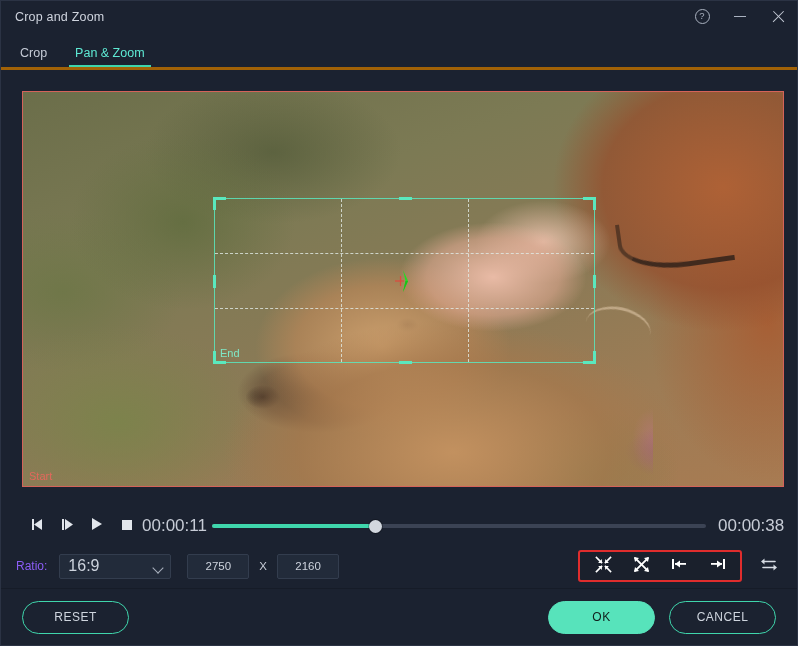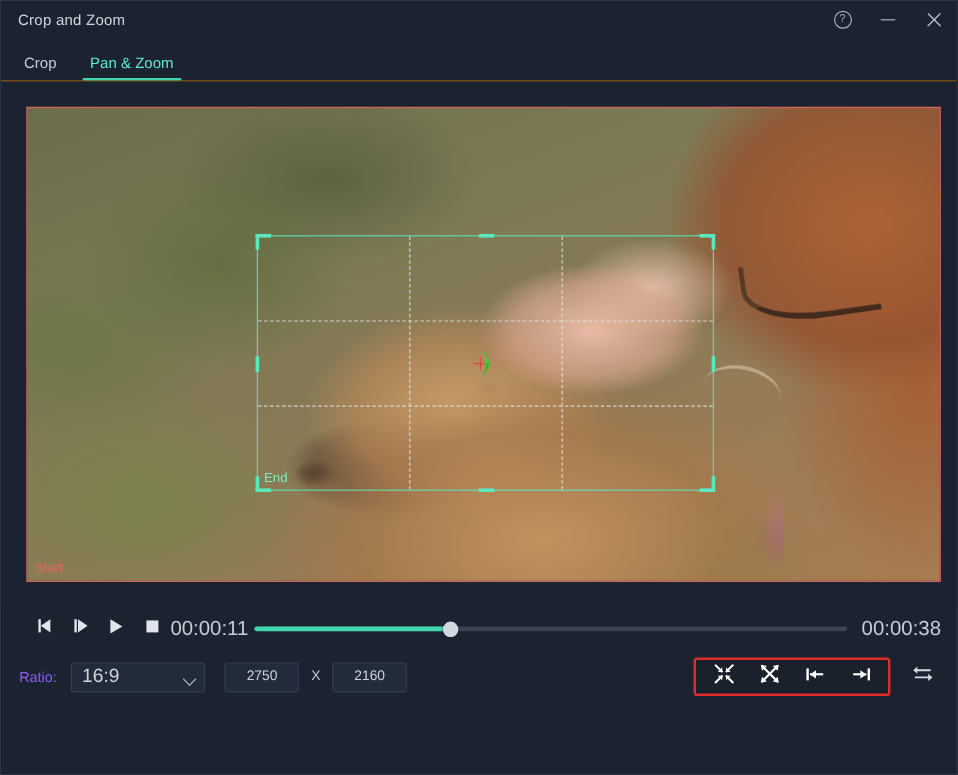--- a/index.html
+++ b/index.html
@@ -50,21 +50,21 @@
   .icon-close::before,.icon-close::after{
     content:"";position:absolute;left:-1px;top:6px;width:15px;height:1.4px;background:#c3c9d4;
   }
   .icon-close::before{transform:rotate(45deg);}
   .icon-close::after{transform:rotate(-45deg);}
   
   .tabbar{
     height:35px;flex:0 0 35px;
     display:flex;align-items:flex-end;
     padding-left:13px;
-    border-bottom:1px solid #a16207;
+    border-bottom:3px solid #a16207;
     background:#1b2230;
   }
   .tab{
     position:relative;
     font-size:12.5px;color:#c5cbd6;
     padding:0 6px 7px 6px;margin-right:16px;
     cursor:default;
   }
   .tab.active{color:#5eead4;}
   .tab.active::after{
@@ -134,21 +134,21 @@
     border-top:3px solid rgba(230,205,175,.55);
     border-radius:50% 50% 0 0;transform:rotate(12deg);
     pointer-events:none;filter:blur(.5px);
   }
   .start-label{
     position:absolute;left:6px;bottom:4px;
     color:#e2685c;font-size:11px;
   }
   
   .cropbox{
-    position:absolute;left:191px;top:106px;width:381px;height:213px;
+    position:absolute;left:191px;top:106px;width:381px;height:165px;
     border:1px solid rgba(90,232,190,.85);
     box-sizing:border-box;
   }
   .grid-v,.grid-h{position:absolute;}
   .grid-v{top:0;bottom:0;width:0;border-left:1px dashed rgba(225,235,230,.8);}
   .grid-h{left:0;right:0;height:0;border-top:1px dashed rgba(225,235,230,.8);}
   .gv1{left:33.33%;}
   .gv2{left:66.66%;}
   .gh1{top:33.33%;}
   .gh2{top:66.66%;}
@@ -426,14 +426,21 @@
             <path d="M4 5.5 L16 5.5"></path>
             <path d="M16 11.5 L4 11.5"></path>
           </g>
           <polygon points="5.5,2.5 2,5.5 5.5,8.5" fill="#d6dbe3"></polygon>
           <polygon points="14.5,8.5 18,11.5 14.5,14.5" fill="#d6dbe3"></polygon>
         </svg>
       </span>
     </div>
   </div>
 
+  <div class="footer">
+    <div class="btn btn-outline btn-reset">RESET</div>
+    <div class="footer-right">
+      <div class="btn btn-filled btn-ok">OK</div>
+      <div class="btn btn-outline btn-cancel">CANCEL</div>
+    </div>
+  </div>
 
 </div>
 
 </body></html>

